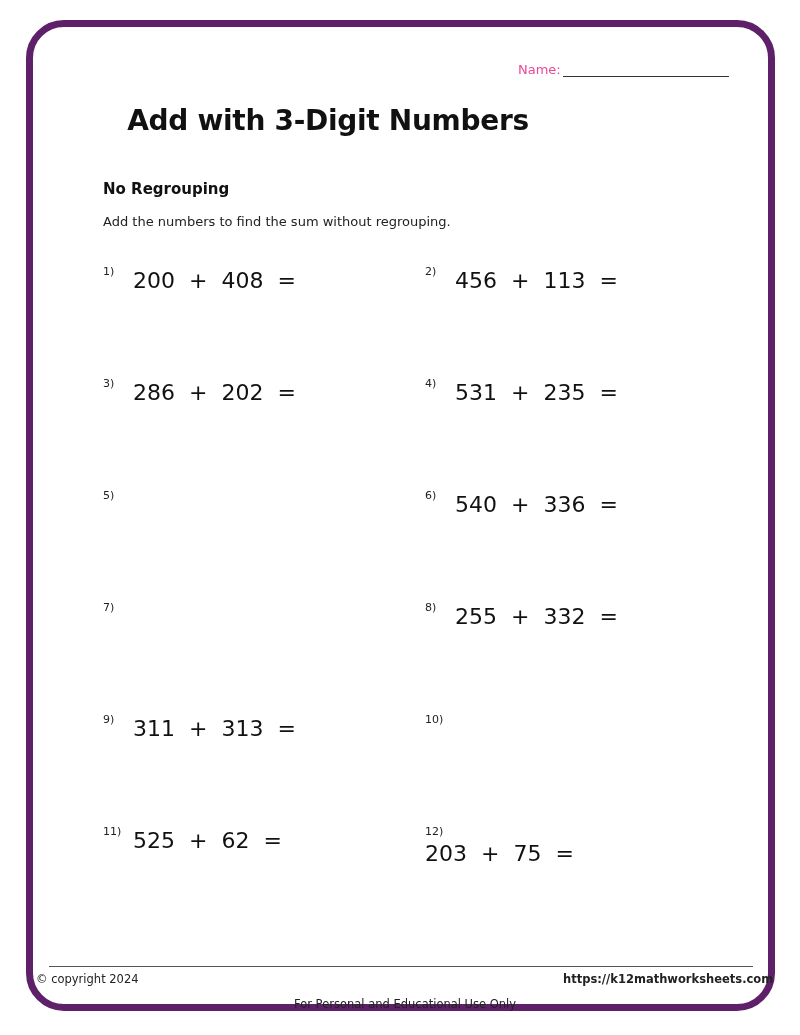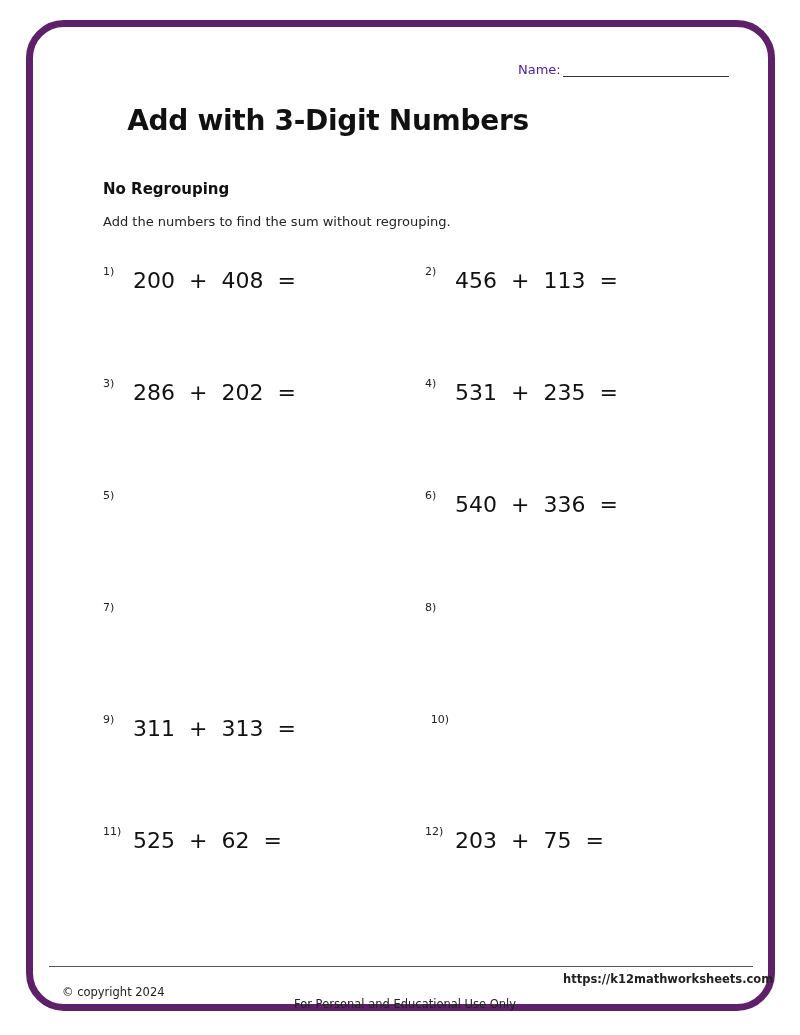--- a/index.html
+++ b/index.html
@@ -1,20 +1,20 @@
 <!DOCTYPE html>
 <html><head>
 <meta charset="utf-8">
 <style>
   html, body { margin: 0; padding: 0; background: #ffffff; }
   body { width: 800px; height: 1035px; position: relative; overflow: hidden;
          font-family: "DejaVu Sans", "Liberation Sans", sans-serif; color: #111; }
   .frame { position: absolute; left: 26px; top: 20px; width: 735px; height: 977px;
            border: 7px solid #5e2068; border-radius: 38px; }
-  .name-row { position: absolute; top: 62px; left: 518px; font-size: 13px; color: #4c1d95;
+  .name-row { position: absolute; top: 62px; left: 518px; font-size: 13px; color: #ec4899;
               display: flex; align-items: flex-end; }
   .name-line { display: inline-block; width: 166px; border-bottom: 1px solid #333; height: 13px; margin-left: 2px; }
   .title { position: absolute; top: 104px; left: 0; width: 656px; text-align: center;
            font-size: 28px; font-weight: bold; color: #111; letter-spacing: -0.3px; }
   .subtitle { position: absolute; top: 180px; left: 103px; font-size: 15px; font-weight: bold; color: #111; }
   .instructions { position: absolute; top: 214px; left: 103px; font-size: 13px; color: #222; text-align: center; }
   .problem { position: absolute; display: flex; align-items: flex-start; }
   .pnum { font-size: 11px; color: #222; width: 30px; margin-top: 0px; }
   .expr { font-size: 22px; color: #111; margin-top: 3px; white-space: pre; }
   .footer-rule { position: absolute; left: 49px; top: 966px; width: 704px; height: 1px; background: #555; }
@@ -55,33 +55,34 @@
 </div>
 <div class="problem" style="left:425px; top:489px;">
   <span class="pnum">6)</span>
   <span class="expr">540  +  336  =</span>
 </div>
 <div class="problem" style="left:103px; top:601px;">
   <span class="pnum">7)</span>
 </div>
 <div class="problem" style="left:425px; top:601px;">
   <span class="pnum">8)</span>
+  <span class="expr">255  +  332  =</span>
 </div>
 <div class="problem" style="left:103px; top:713px;">
   <span class="pnum">9)</span>
   <span class="expr">311  +  313  =</span>
 </div>
-<div class="problem" style="left:425px; top:713px;text-align:center;">
+<div class="problem" style="left:425px; top:713px;">
   <span class="pnum">10)</span>
 </div>
 <div class="problem" style="left:103px; top:825px;">
   <span class="pnum">11)</span>
   <span class="expr">525  +  62  =</span>
 </div>
-<div class="problem" style="left:425px; top:825px;">
+<div class="problem" style="left:425px; top:825px;flex-direction:column;">
   <span class="pnum">12)</span>
   <span class="expr">203  +  75  =</span>
 </div>
 
 <div class="footer-rule"></div>
-<div class="footer" style="left:62px;margin-top:13px;">© copyright 2024</div>
+<div class="footer" style="left:36px;">© copyright 2024</div>
 <div class="footer" style="left:294px;margin-top:25px;">For Personal and Educational Use Only</div>
 <div class="footer" style="left:563px;font-weight:bold;">https://k12mathworksheets.com</div>
 
 </body></html>

